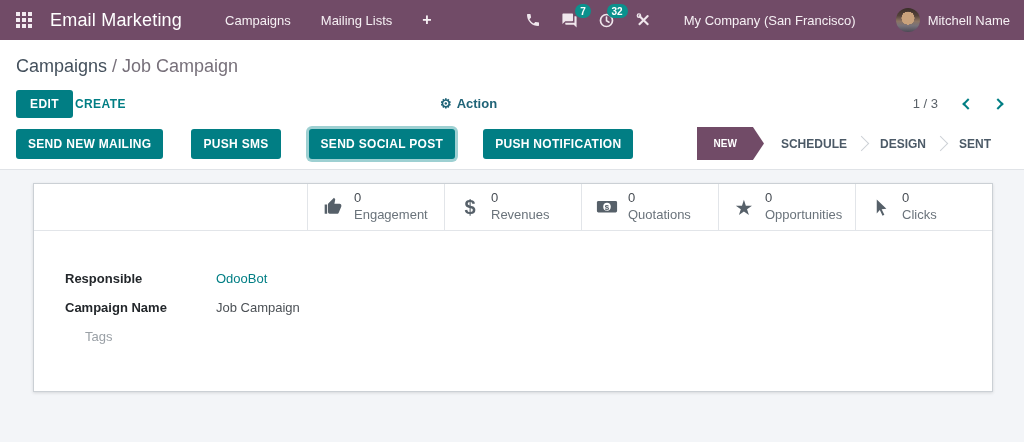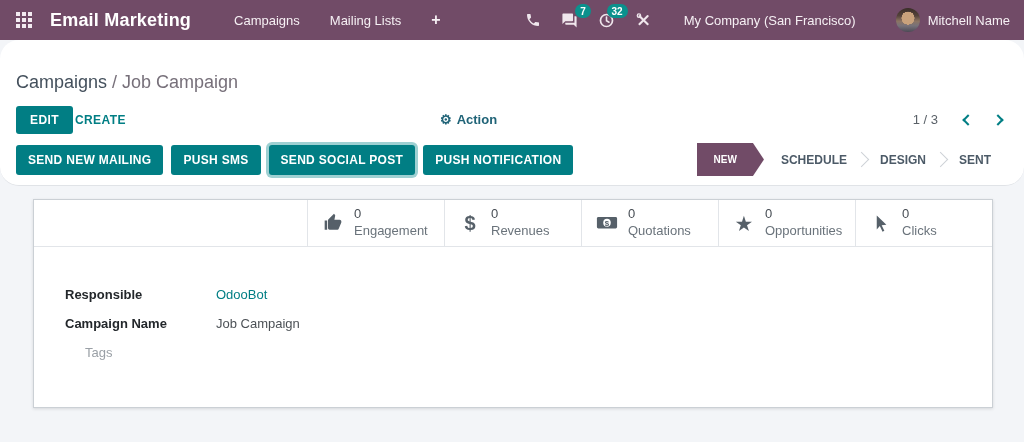--- a/index.html
+++ b/index.html
@@ -14,21 +14,21 @@
   
   .navbar {
     height: 40px; background: #714B67; color: #fff;
     display: flex; align-items: center; justify-content: space-between;
     padding: 0 14px 0 0;
   }
   .nav-left { display: flex; align-items: center; height: 100%; }
   .apps-btn { width: 48px; height: 100%; display: flex; align-items: center; justify-content: center; cursor: pointer; }
   .apps-grid { display: grid; grid-template-columns: repeat(3, 4px); grid-gap: 2px; }
   .apps-grid i { width: 4px; height: 4px; background: #f3ebf1; display:block; }
-  .brand { font-size: 18px; font-weight: bold; margin: 0 6px 0 2px; letter-spacing: .2px; cursor: pointer; }
+  .brand { font-size: 18px; font-weight: normal; margin: 0 6px 0 2px; letter-spacing: .2px; cursor: pointer; }
   .nav-menus { display: flex; align-items: center; height: 100%; margin-left: 22px; font-size: 13px; }
   .nav-menu { padding: 0 15px; height: 100%; display: flex; align-items: center; cursor: pointer; color:#f6f0f4; }
   .nav-menu.plus { font-size: 16px; font-weight: bold; }
 
   .nav-right { display: flex; align-items: center; height: 100%; font-size: 13px; }
   .systray-item { position: relative; height: 100%; display: flex; align-items: center; padding: 0 10px; cursor: pointer; color: #efe6ec; }
   .systray-item svg { display: block; }
   .badge {
     position: absolute; top: 4px; right: -3px;
     background: #0b918d; color: #fff; font-size: 10px; font-weight: bold;
@@ -38,42 +38,42 @@
   .user-menu { display: flex; align-items: center; gap: 8px; padding-left: 24px; cursor: pointer; }
   .avatar {
     width: 24px; height: 24px; border-radius: 50%;
     background:
       radial-gradient(circle at 50% 42%, #c9a27c 0 35%, rgba(0,0,0,0) 36%),
       linear-gradient(180deg, #3a2e28 0%, #54423a 32%, #8c7463 55%, #77727a 74%, #4c4a55 100%);
   }
   .user-name { color:#f6f0f4; }
 
   
-  .control-panel { background: #fff; padding: 24px 16px 0; border-bottom: 1px solid #e0e3e7; border-radius: 19px; }
+  .control-panel { background: #fff; padding: 8px 16px 0; border-bottom: 1px solid #e0e3e7; }
   .breadcrumb { font-size: 18px; margin: 6px 0 12px; line-height: 24px; }
   .breadcrumb .parent { color: #44505c; cursor: pointer; }
   .breadcrumb .sep, .breadcrumb .current { color: #77707a; }
 
   .cp-row { display: flex; align-items: center; position: relative; margin-bottom: 10px; height: 27px; }
   .btn-edit {
     background: #017E84; color: #fff; border: none; border-radius: 3px;
     font-family: inherit; font-size: 12px; font-weight: bold; letter-spacing: .4px;
     padding: 7px 14px; cursor: pointer;
   }
   .link-create { color: #017E84; font-size: 12px; font-weight: bold; letter-spacing: .4px; margin-left: 2px; cursor: pointer; }
   .action-menu { position: absolute; left: 424px; display: flex; align-items: center; gap: 5px; color: #1f6377; font-size: 13px; font-weight: bold; cursor: pointer; }
   .gear { font-size: 13px; line-height: 1; }
   .pager { margin-left: auto; display: flex; align-items: center; color: #5a6168; font-size: 13px; }
   .pager-chevrons { display: flex; align-items: center; gap: 22px; margin-left: 26px; margin-right: 6px; }
   .chev { width: 8px; height: 8px; border-left: 2px solid #017E84; border-bottom: 2px solid #017E84; cursor: pointer; }
   .chev.left  { transform: rotate(45deg); }
   .chev.right { transform: rotate(225deg); }
 
   .cp-buttons-row { display: flex; justify-content: space-between; align-items: center; padding-bottom: 9px; }
-  .send-buttons { display: flex; gap: 8px; }
+  .send-buttons { display: flex; gap: 28px; }
   .btn-send {
     background: #017E84; color: #fff; border: none; border-radius: 3px;
     font-family: inherit; font-size: 12px; font-weight: bold; letter-spacing: .3px;
     padding: 8px 12px; cursor: pointer;
   }
   .btn-send.focused { box-shadow: 0 0 0 3px #9ed0d2; }
 
   .statusbar { display: flex; align-items: center; height: 33px; }
   .step-active {
     background: #714B67; color: #fff; font-size: 10px; font-weight: bold;

